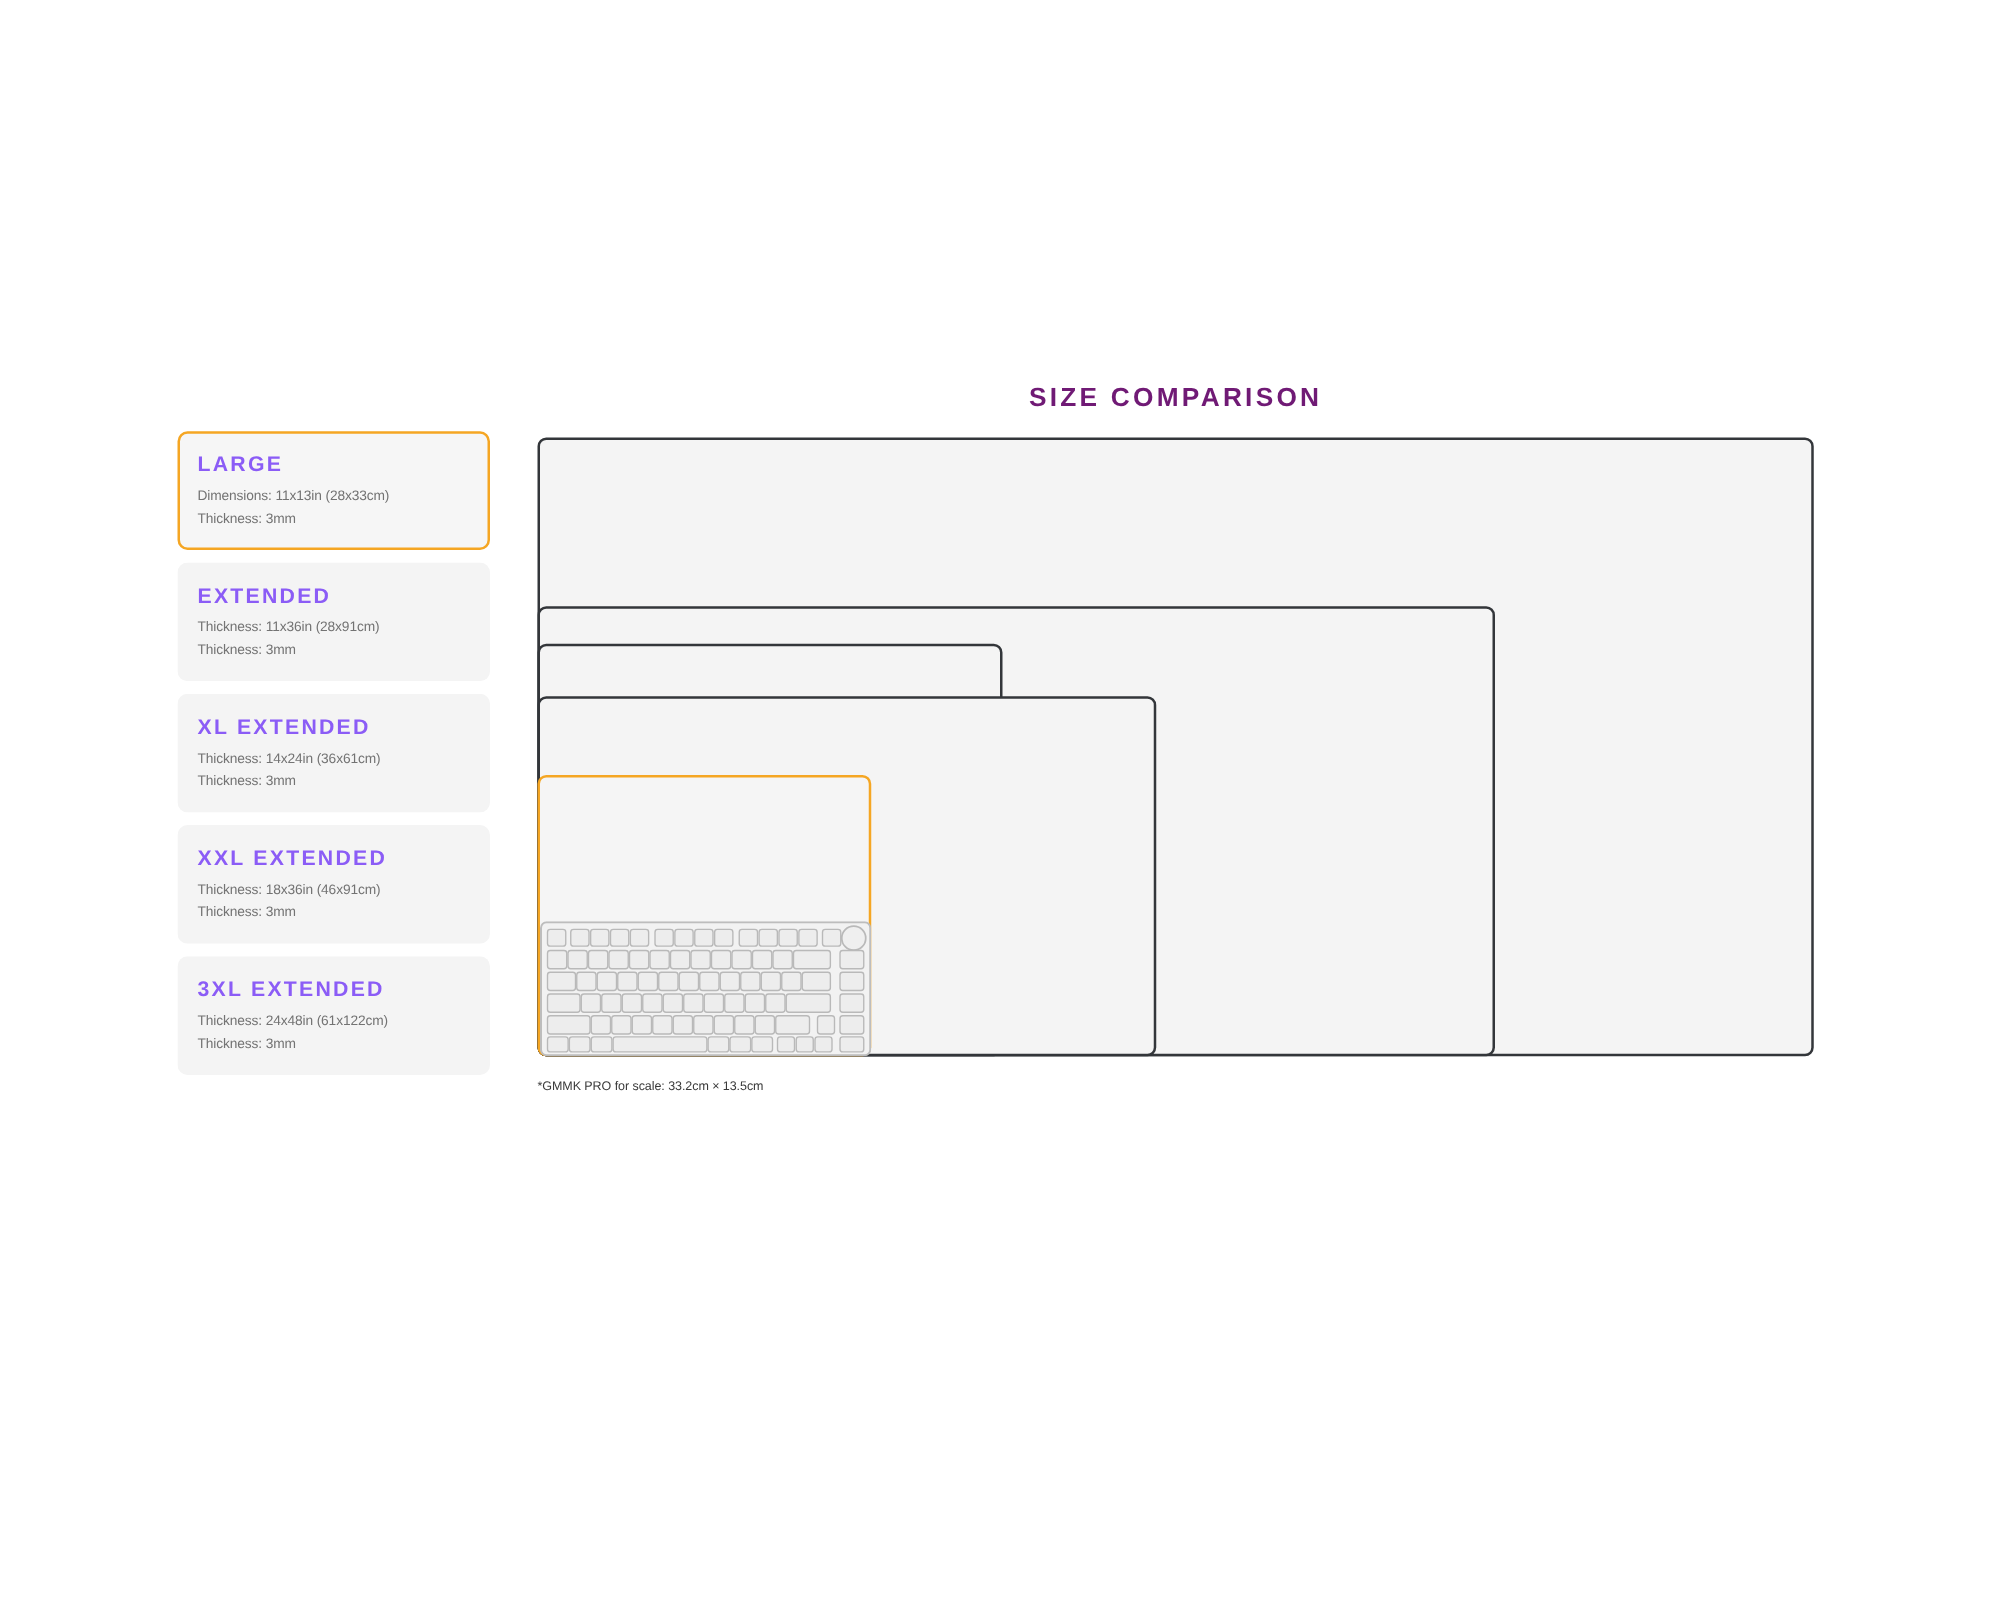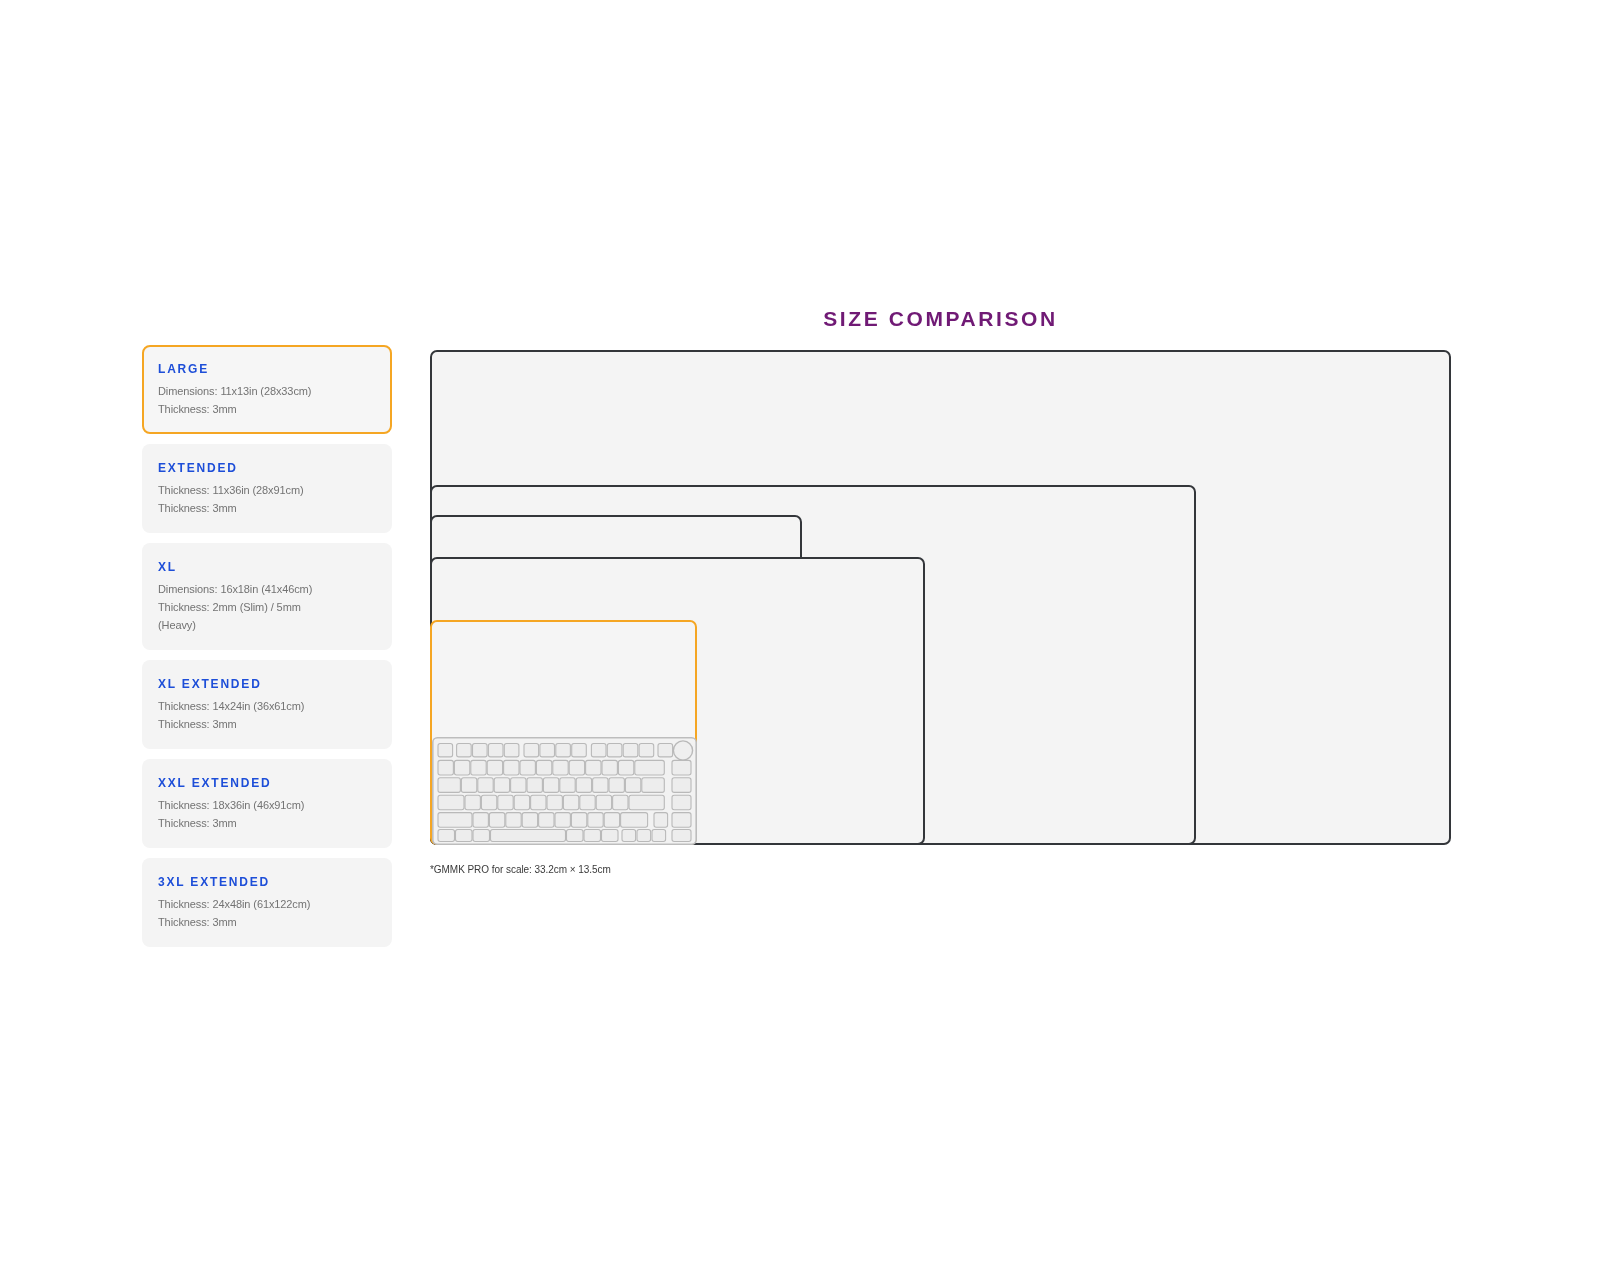--- a/index.html
+++ b/index.html
@@ -43,24 +43,24 @@
     border: 2px solid transparent;
     padding: 15px 14px 14px 14px;
     margin-bottom: 10px;
     box-sizing: border-box;
   }
   .size-card.is-selected {
     background: #f6f6f6;
     border-color: #f5a623;
   }
   .size-card-name {
-    font-size: 12px;
+    font-size: 17px;
     font-weight: 700;
     letter-spacing: 1.8px;
-    color: #1d4ed8;
+    color: #8b5cf6;
     text-transform: uppercase;
     margin-bottom: 6px;
   }
   .size-card-line {
     font-size: 11px;
     line-height: 18px;
     color: #737373;
     letter-spacing: -0.1px;
   }
 
@@ -115,26 +115,20 @@
 <div id="size-card-list">
     <div class="size-card is-selected">
       <div class="size-card-name">LARGE</div>
       <div class="size-card-line">Dimensions: 11x13in (28x33cm)</div>
       <div class="size-card-line">Thickness: 3mm</div>
     </div>
     <div class="size-card">
       <div class="size-card-name">EXTENDED</div>
       <div class="size-card-line">Thickness: 11x36in (28x91cm)</div>
       <div class="size-card-line">Thickness: 3mm</div>
-    </div>
-    <div class="size-card">
-      <div class="size-card-name">XL</div>
-      <div class="size-card-line">Dimensions: 16x18in (41x46cm)</div>
-      <div class="size-card-line">Thickness: 2mm (Slim) / 5mm</div>
-      <div class="size-card-line">(Heavy)</div>
     </div>
     <div class="size-card">
       <div class="size-card-name">XL EXTENDED</div>
       <div class="size-card-line">Thickness: 14x24in (36x61cm)</div>
       <div class="size-card-line">Thickness: 3mm</div>
     </div>
     <div class="size-card">
       <div class="size-card-name">XXL EXTENDED</div>
       <div class="size-card-line">Thickness: 18x36in (46x91cm)</div>
       <div class="size-card-line">Thickness: 3mm</div>

